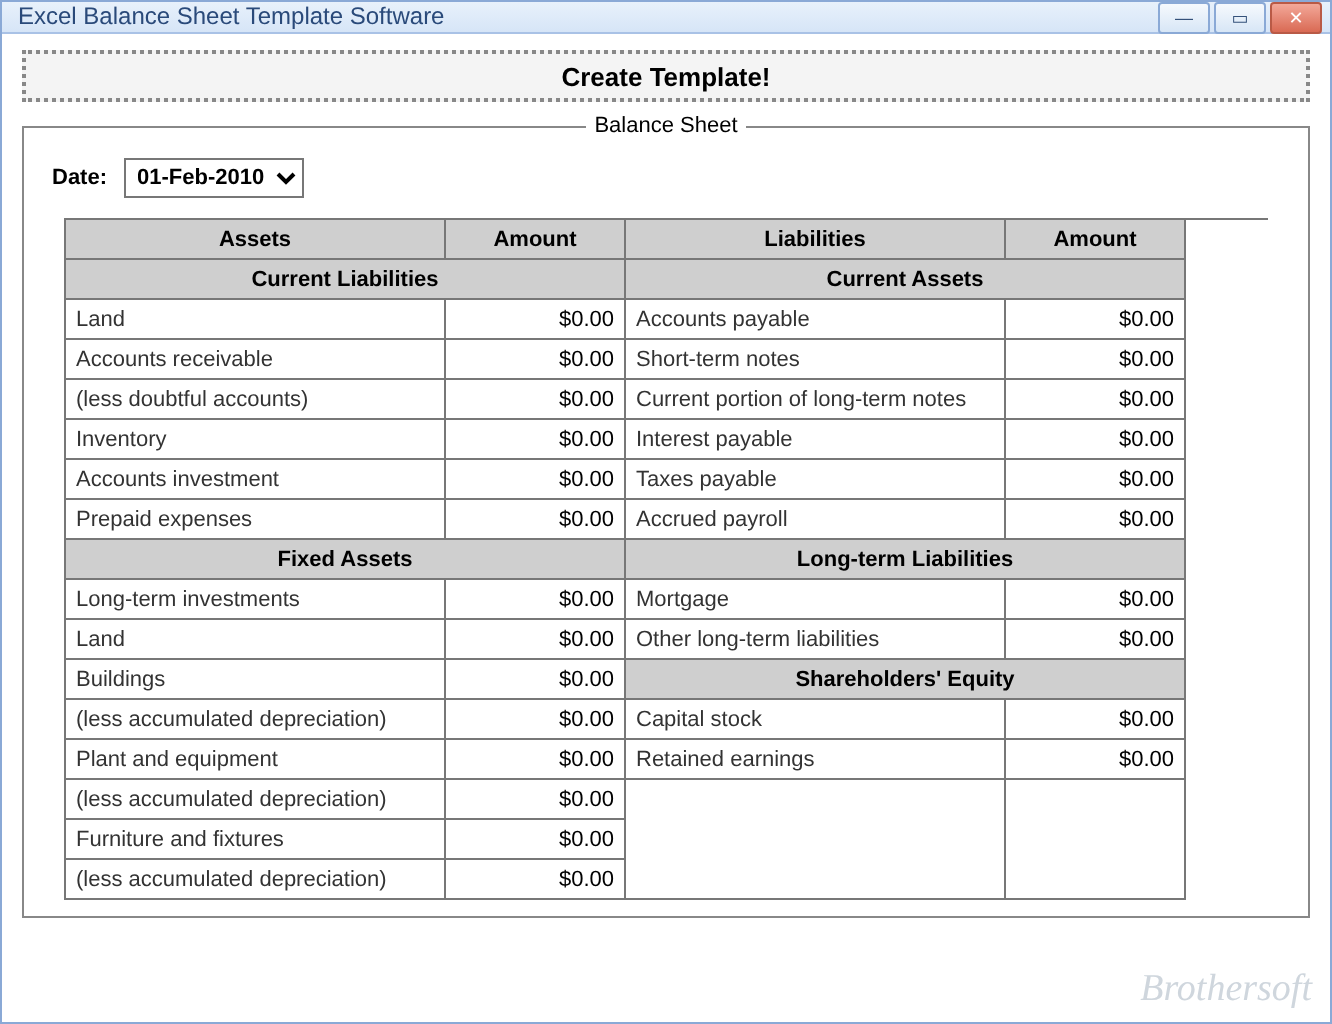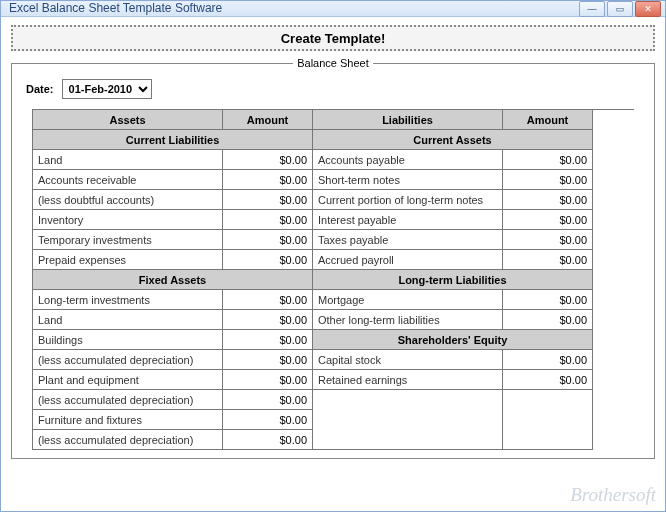--- a/index.html
+++ b/index.html
@@ -175,21 +175,21 @@
         <div class="cell lbl">(less doubtful accounts)</div>
         <div class="cell amt">$0.00</div>
         <div class="cell lbl">Current portion of long-term notes</div>
         <div class="cell amt">$0.00</div>
 
         <div class="cell lbl">Inventory</div>
         <div class="cell amt">$0.00</div>
         <div class="cell lbl">Interest payable</div>
         <div class="cell amt">$0.00</div>
 
-        <div class="cell lbl">Temporary investments</div>
+        <div class="cell lbl">Accounts investment</div>
         <div class="cell amt">$0.00</div>
         <div class="cell lbl">Taxes payable</div>
         <div class="cell amt">$0.00</div>
 
         <div class="cell lbl">Prepaid expenses</div>
         <div class="cell amt">$0.00</div>
         <div class="cell lbl">Accrued payroll</div>
         <div class="cell amt">$0.00</div>
 
         <div class="cell sec span2">Fixed Assets</div>

